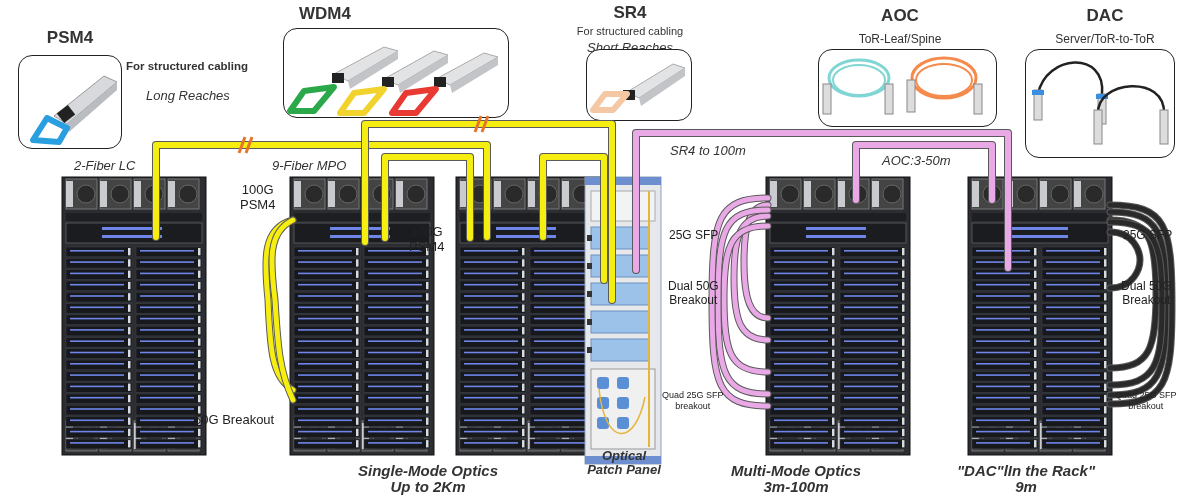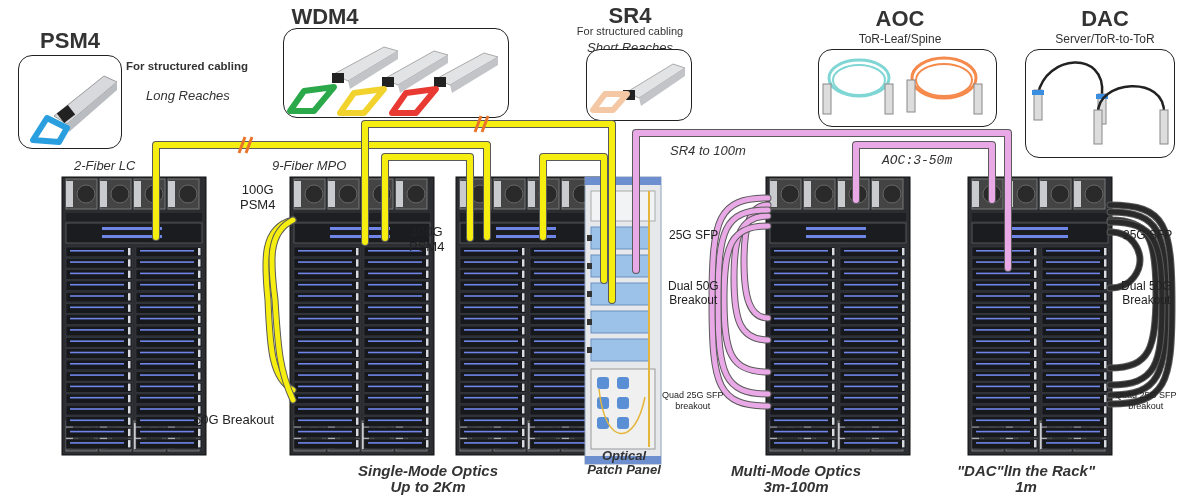--- a/index.html
+++ b/index.html
@@ -1,18 +1,18 @@
 <!DOCTYPE html>
 <html><head>
 <meta charset="utf-8">
 <style>
   html, body { margin:0; padding:0; background:#ffffff; }
   body { width:1200px; height:500px; position:relative; overflow:hidden; font-family:"Liberation Sans", sans-serif; }
   .abs { position:absolute; }
-  .title { font-weight:bold; color:#333; font-size:22px; text-align:center; }
+  .title { font-weight:bold; color:#333; font-size:17px; text-align:center; }
   .sub { color:#333; font-size:12px; text-align:center; white-space:nowrap; }
   .italic { font-style:italic; }
   .card { position:absolute; border:1.5px solid #222; border-radius:14px; background:#fff; overflow:hidden; }
   .lbl { position:absolute; color:#222; font-size:13px; white-space:nowrap; line-height:1.15; }
   .lbl-it { position:absolute; color:#333; font-size:13px; font-style:italic; white-space:nowrap; }
   .cap { position:absolute; font-weight:bold; font-style:italic; color:#333; font-size:15px; text-align:center; line-height:1.05; white-space:nowrap; }
   .small { position:absolute; color:#222; font-size:9px; text-align:center; white-space:nowrap; line-height:1.2; }
   svg { position:absolute; left:0; top:0; }
 </style>
 </head>
@@ -900,21 +900,21 @@
     </g>
     <g>
       <path d="M1110,222 C1156,222 1162,242 1162,303.5 C1162,365 1156,385 1110,385" fill="none" stroke="#5a5a5a" stroke-width="7" stroke-linejoin="round" stroke-linecap="round"></path>
       <path d="M1110,222 C1156,222 1162,242 1162,303.5 C1162,365 1156,385 1110,385" fill="none" stroke="#2a2a2a" stroke-width="5" stroke-linejoin="round" stroke-linecap="round"></path>
     </g>
   </svg>
 
 <div class="lbl-it" style="left:74px;top:158px;">2-Fiber LC</div>
 <div class="lbl-it" style="left:272px;top:158px;">9-Fiber MPO</div>
 <div class="lbl-it" style="left:670px;top:143px;">SR4 to 100m</div>
-<div class="lbl-it" style="left:882px;top:153px;font-family:Liberation Mono, monospace;">AOC:3-50m</div>
+<div class="lbl-it" style="left:882px;top:153px;">AOC:3-50m</div>
 
 <div class="lbl" style="left:240px;top:183px;text-align:center;">
   <div>100G</div>
   <div>PSM4</div>
 </div>
 <div class="lbl" style="left:409px;top:225px;text-align:center;">
   <div>100G</div>
   <div>PSM4</div>
 </div>
 <div class="lbl" style="left:194px;top:413px;">50G Breakout</div>
@@ -946,14 +946,14 @@
 <div class="cap" style="left:574px;top:449px;width:100px;font-size:13px;">
   <div>Optical</div>
   <div>Patch Panel</div>
 </div>
 <div class="cap" style="left:716px;top:463px;width:160px;">
   <div>Multi-Mode Optics</div>
   <div>3m-100m</div>
 </div>
 <div class="cap" style="left:946px;top:463px;width:160px;">
   <div>"DAC"lIn the Rack"</div>
-  <div>1m</div>
+  <div>9m</div>
 </div>
 
 </body></html>

